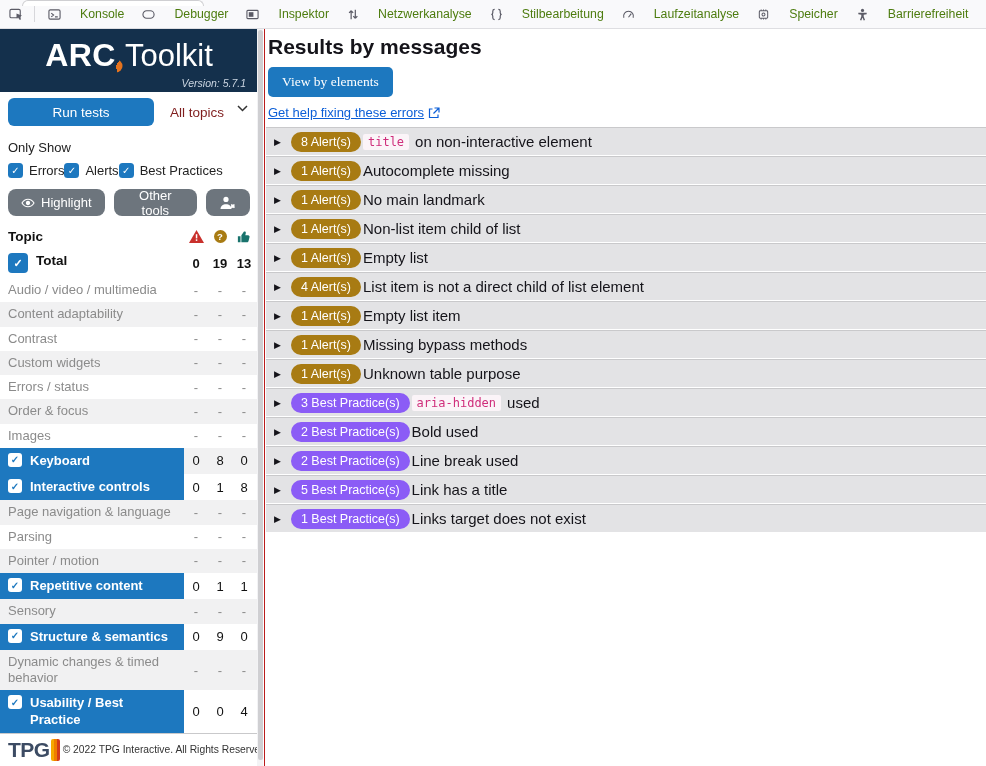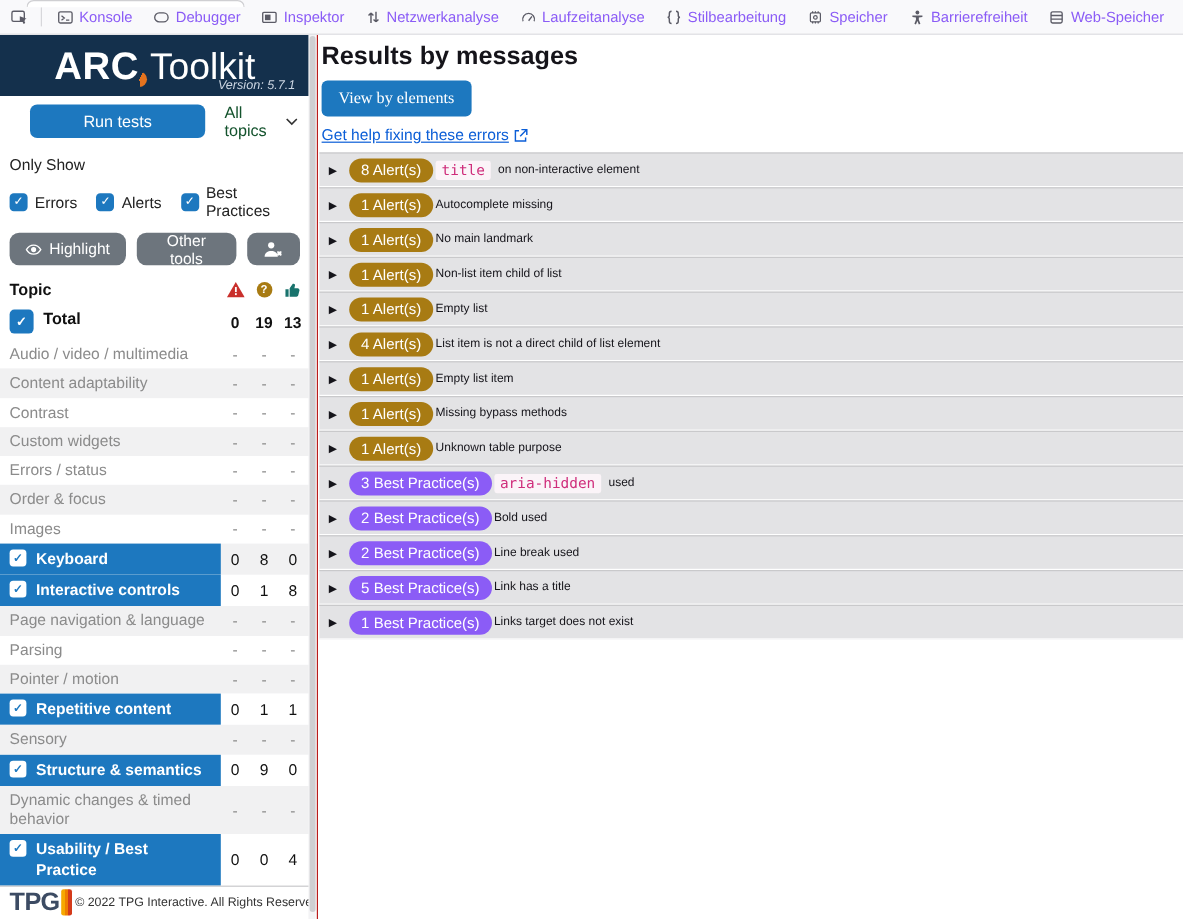--- a/index.html
+++ b/index.html
@@ -5,44 +5,44 @@
   html,body{margin:0;padding:0;background:#fff;font-family:"Liberation Sans",sans-serif;}
   *{box-sizing:border-box;}
   .app{position:relative;width:986px;height:766px;overflow:hidden;background:#fff;}
 
   
   .devtools{position:absolute;top:0;left:0;right:0;height:29px;background:#f9f9fb;border-bottom:1px solid #dedee2;display:flex;align-items:stretch;z-index:5;}
   .ghost-tab{position:absolute;top:0;left:22px;width:182px;height:6px;border:1px solid #cfcfd2;border-bottom:none;border-radius:8px 8px 0 0;background:#fff;}
   .pick-btn{display:flex;align-items:center;justify-content:center;width:32px;color:#5b5b66;cursor:pointer;}
   .dsep{width:1px;height:16px;background:#d7d7db;align-self:center;margin:0 4px 0 2px;}
   .tabs{display:flex;align-items:stretch;flex:1;overflow:hidden;}
-  .tab{position:relative;display:flex;align-items:center;gap:5px;padding:0 9px;font-size:12.3px;color:#8b5cf6;white-space:nowrap;cursor:pointer;}
+  .tab{position:relative;display:flex;align-items:center;gap:19px;padding:0 9px;font-size:12.3px;color:#4d7c0f;white-space:nowrap;cursor:pointer;}
   .tab-icon{display:flex;align-items:center;color:#5b5b66;}
 
   
   .sidebar{position:absolute;top:29px;left:0;width:265px;bottom:0;border-right:1px solid #b91c1c;background:#fff;display:flex;flex-direction:column;overflow:hidden;}
   .sb-inner{width:258px;display:flex;flex-direction:column;height:100%;}
   .sb-scrollbar{position:absolute;top:0;right:1px;width:6px;bottom:0;background:#f3f3f5;}
   .sb-thumb{position:absolute;top:1px;left:0.5px;width:5px;height:99%;background:#cfcfd2;border-radius:3px;}
 
   .sb-header{position:relative;background:#14304c;height:67px;color:#fff;padding-top:8px;}
   .logo{text-align:center;line-height:1;margin-top:2px;}
   .logo-arc{font-weight:800;font-size:32px;letter-spacing:.5px;}
   .logo-c{position:relative;display:inline-block;}
   .logo-wedge{position:absolute;top:52%;left:62%;width:13px;height:13px;border-radius:50%;transform:translate(-50%,-50%);background:conic-gradient(from 30deg,#e5731e 0 140deg,rgba(0,0,0,0) 140deg 360deg);}
   .logo-kit{font-weight:300;font-size:31px;margin-left:9px;}
   .version{position:absolute;right:12px;bottom:3px;font-style:italic;font-size:10.5px;color:#ccd6e2;}
 
-  .run-row{display:flex;align-items:center;padding:6px 2px 6px 8px;gap:4px;margin-left:17px;}
+  .run-row{display:flex;align-items:center;padding:6px 2px 6px 8px;gap:4px;}
   .run-btn{width:146px;height:28px;background:#1d78bf;color:#fff;border:none;border-radius:6px;font-size:13.5px;font-family:inherit;cursor:pointer;}
-  .topic-select{flex:1;display:flex;align-items:center;justify-content:space-between;padding:0 8px 0 12px;font-size:13.5px;color:#14532d;cursor:pointer;}
+  .topic-select{flex:1;display:flex;align-items:flex-start;justify-content:space-between;padding:0 8px 0 12px;font-size:13.5px;color:#7f1d1d;cursor:pointer;}
   .chev{color:#333;}
 
   .only-show{padding:8px 8px 0;font-size:13px;color:#222;}
-  .filters{display:flex;align-items:center;gap:16px;padding:8px 8px 0;}
+  .filters{display:flex;align-items:center;padding:8px 8px 0;}
   .filter{display:flex;align-items:center;gap:6px;font-size:13px;color:#222;cursor:pointer;}
   .cbox{width:15px;height:15px;background:#1d78bf;border-radius:3.5px;color:#fff;font-size:10px;display:flex;align-items:center;justify-content:center;flex:none;}
   .cbox::after{content:'✓';}
 
   .btn-row{display:flex;gap:9px;padding:0 8px;margin:11px 0 8px;}
   .gbtn{background:#6d757d;color:#fff;border:none;border-radius:8px;height:27px;font-size:13px;font-family:inherit;padding:0 13px;display:inline-flex;align-items:center;gap:6px;cursor:pointer;}
 
   .topic-head{display:flex;align-items:center;padding:5px 0 4px 8px;}
   .topic-head-label{flex:1;font-weight:700;font-size:13.5px;color:#111;}
   .legend{display:flex;width:74px;flex:none;}
@@ -79,21 +79,21 @@
   .main-head{padding:2px 0 0 2px;}
   .main-title{font-size:21px;font-weight:700;color:#15141a;margin:4px 0 8px;}
   .view-btn{background:#1d78bf;color:#fff;border:none;border-radius:5px;font-size:13.5px;font-family:Liberation Serif, serif;padding:7px 14px;cursor:pointer;}
   .help-link{display:inline-flex;align-items:center;gap:4px;margin:8px 0 7px;font-size:13px;color:#0b5ed7;text-decoration:underline;cursor:pointer;}
   .msg-list{display:flex;flex-direction:column;}
   .msg{display:flex;align-items:center;background:#e3e3e5;border-top:1px solid #c9c9cb;border-bottom:1px solid #fff;height:29px;padding:0 8px;cursor:pointer;}
   .caret{font-size:9px;color:#15141a;margin-right:10px;flex:none;}
   .badge{background:#a87b13;color:#fff;font-size:12.5px;border-radius:10px;padding:3px 10px;margin-right:2px;white-space:nowrap;flex:none;}
   .badge.bp{background:#8b5cf6;}
   .code{font-family:"DejaVu Sans Mono",monospace;font-size:12px;color:#cf2d7b;background:#fbf4f8;padding:1px 5px;border-radius:2px;margin-right:6px;}
-  .mtext{font-size:10px;color:#15141a;}
+  .mtext{font-size:15px;color:#15141a;}
 </style>
 </head>
 <body>
 
 <div class="app">
 
   <div class="devtools">
     <div class="ghost-tab"></div>
     <div class="pick-btn">
       <svg width="15" height="15" viewBox="0 0 16 16" fill="none" stroke="currentColor" stroke-width="1.2">
@@ -133,35 +133,35 @@
           <span class="tab-icon">
             <svg width="12" height="13" viewBox="0 0 12 14" fill="none" stroke="currentColor" stroke-width="1.3">
               <path d="M4 12V3M4 3L1.8 5.2M4 3l2.2 2.2"></path>
               <path d="M8.5 2v9M8.5 11l-2.2-2.2M8.5 11l2.2-2.2"></path>
             </svg>
           </span>
           <span class="tab-label">Netzwerkanalyse</span>
         </div>
         <div class="tab">
           <span class="tab-icon">
+            <svg width="13" height="13" viewBox="0 0 14 14" fill="none" stroke="currentColor" stroke-width="1.3">
+              <path d="M5 1.5c-1.5 0-2 .8-2 2v1.6c0 1-.6 1.9-1.6 1.9 1 0 1.6.9 1.6 1.9V10.5c0 1.2.5 2 2 2"></path>
+              <path d="M9 1.5c1.5 0 2 .8 2 2v1.6c0 1 .6 1.9 1.6 1.9-1 0-1.6.9-1.6 1.9V10.5c0 1.2-.5 2-2 2"></path>
+            </svg>
+          </span>
+          <span class="tab-label">Stilbearbeitung</span>
+        </div>
+        <div class="tab">
+          <span class="tab-icon">
             <svg width="13" height="13" viewBox="0 0 14 14" fill="none" stroke="currentColor" stroke-width="1.2">
               <path d="M2 10.5a5.3 5.3 0 1 1 10 0"></path>
               <path d="M7 10l3-4"></path>
             </svg>
           </span>
           <span class="tab-label">Laufzeitanalyse</span>
-        </div>
-        <div class="tab">
-          <span class="tab-icon">
-            <svg width="13" height="13" viewBox="0 0 14 14" fill="none" stroke="currentColor" stroke-width="1.3">
-              <path d="M5 1.5c-1.5 0-2 .8-2 2v1.6c0 1-.6 1.9-1.6 1.9 1 0 1.6.9 1.6 1.9V10.5c0 1.2.5 2 2 2"></path>
-              <path d="M9 1.5c1.5 0 2 .8 2 2v1.6c0 1 .6 1.9 1.6 1.9-1 0-1.6.9-1.6 1.9V10.5c0 1.2-.5 2-2 2"></path>
-            </svg>
-          </span>
-          <span class="tab-label">Stilbearbeitung</span>
         </div>
         <div class="tab">
           <span class="tab-icon">
             <svg width="13" height="13" viewBox="0 0 14 14" fill="none" stroke="currentColor" stroke-width="1.1">
               <rect x="2.5" y="3" width="9" height="8" rx="1"></rect>
               <path d="M4.5 3V1.5M7 3V1.5M9.5 3V1.5M4.5 12.5V11M7 12.5V11M9.5 12.5V11"></path>
               <circle cx="7" cy="7" r="1.6"></circle>
             </svg>
           </span>
           <span class="tab-label">Speicher</span>

